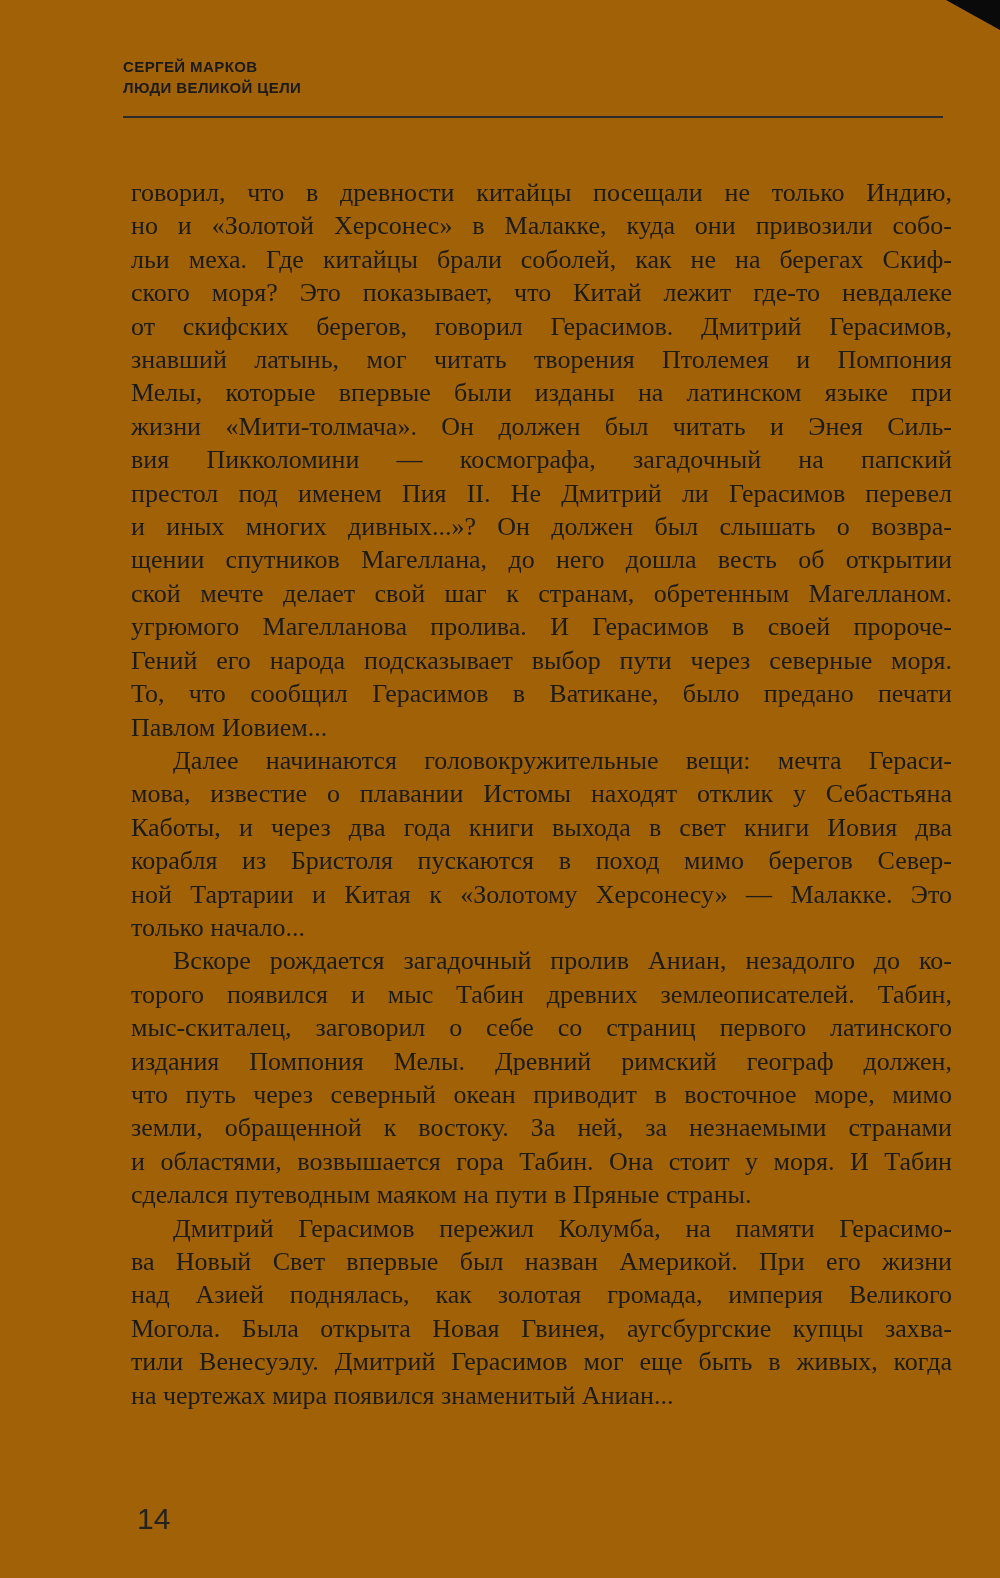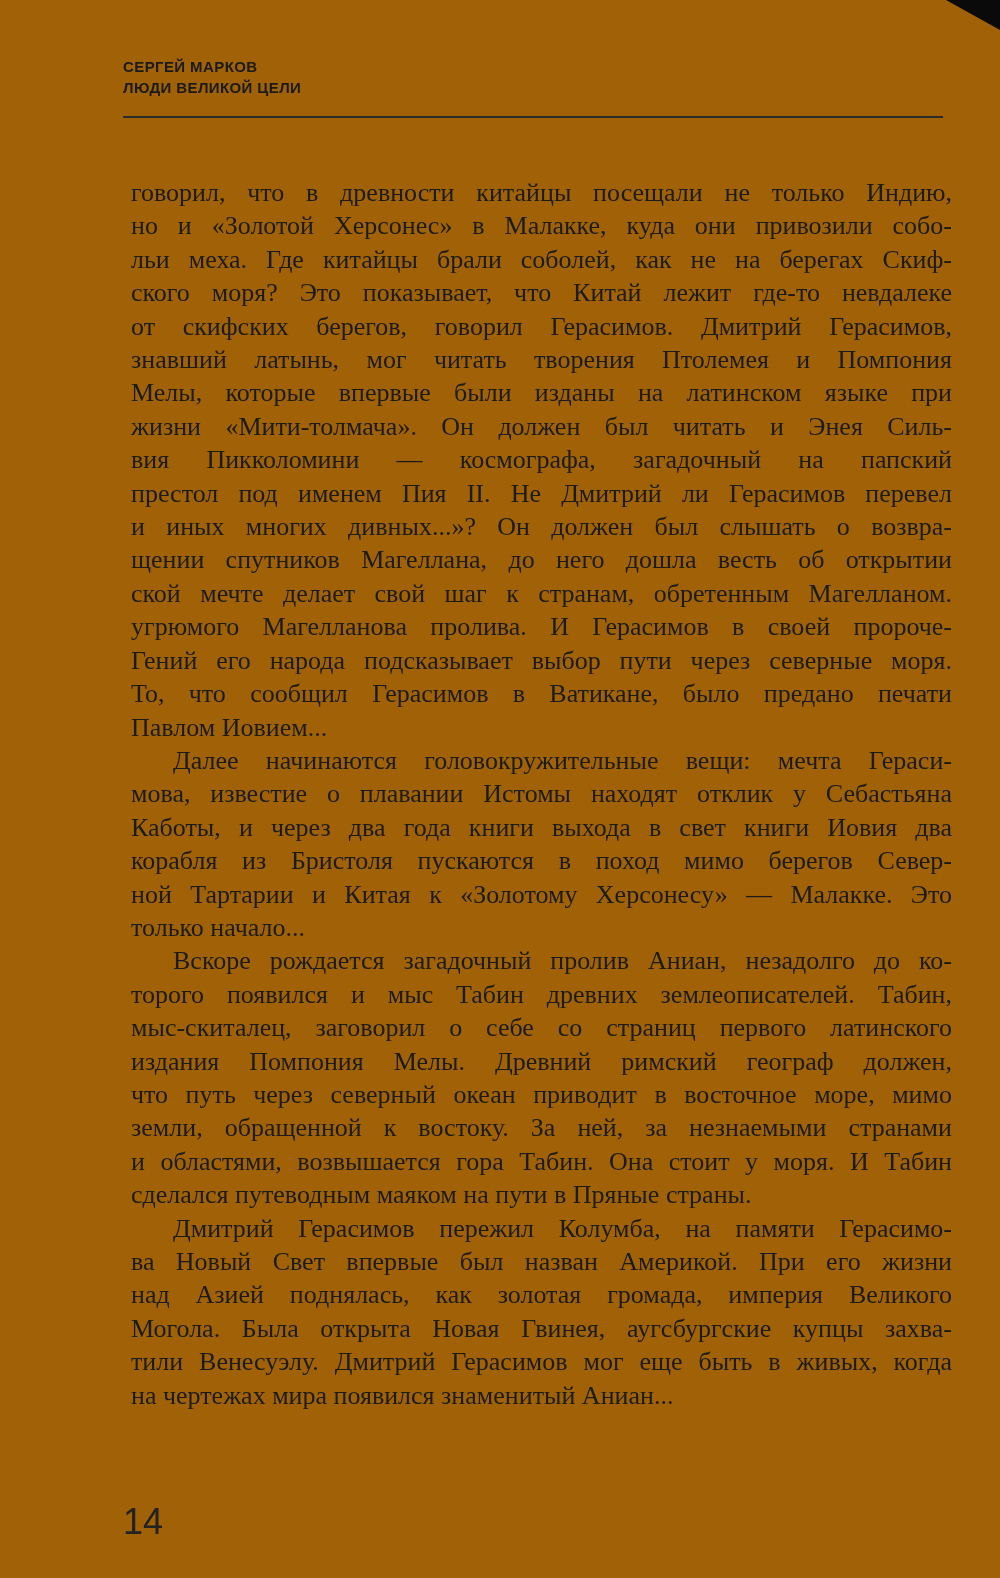--- a/index.html
+++ b/index.html
@@ -54,25 +54,25 @@
     text-align-last: justify;
   }
   .line-last {
     text-align-last: left;
   }
   .para.indented .line:first-child {
     text-indent: 42px;
   }
   .folio {
     position: absolute;
-    left: 123px;
+    left: 137px;
     top: 1504px;
     font-family: "Liberation Sans", sans-serif;
     font-weight: 400;
-    font-size: 36px;
+    font-size: 30px;
     line-height: 1;
     color: #222220;
   }
 </style>
 </head>
 <body>
 
 <div class="page">
 
   <div class="scan-corner"></div>

